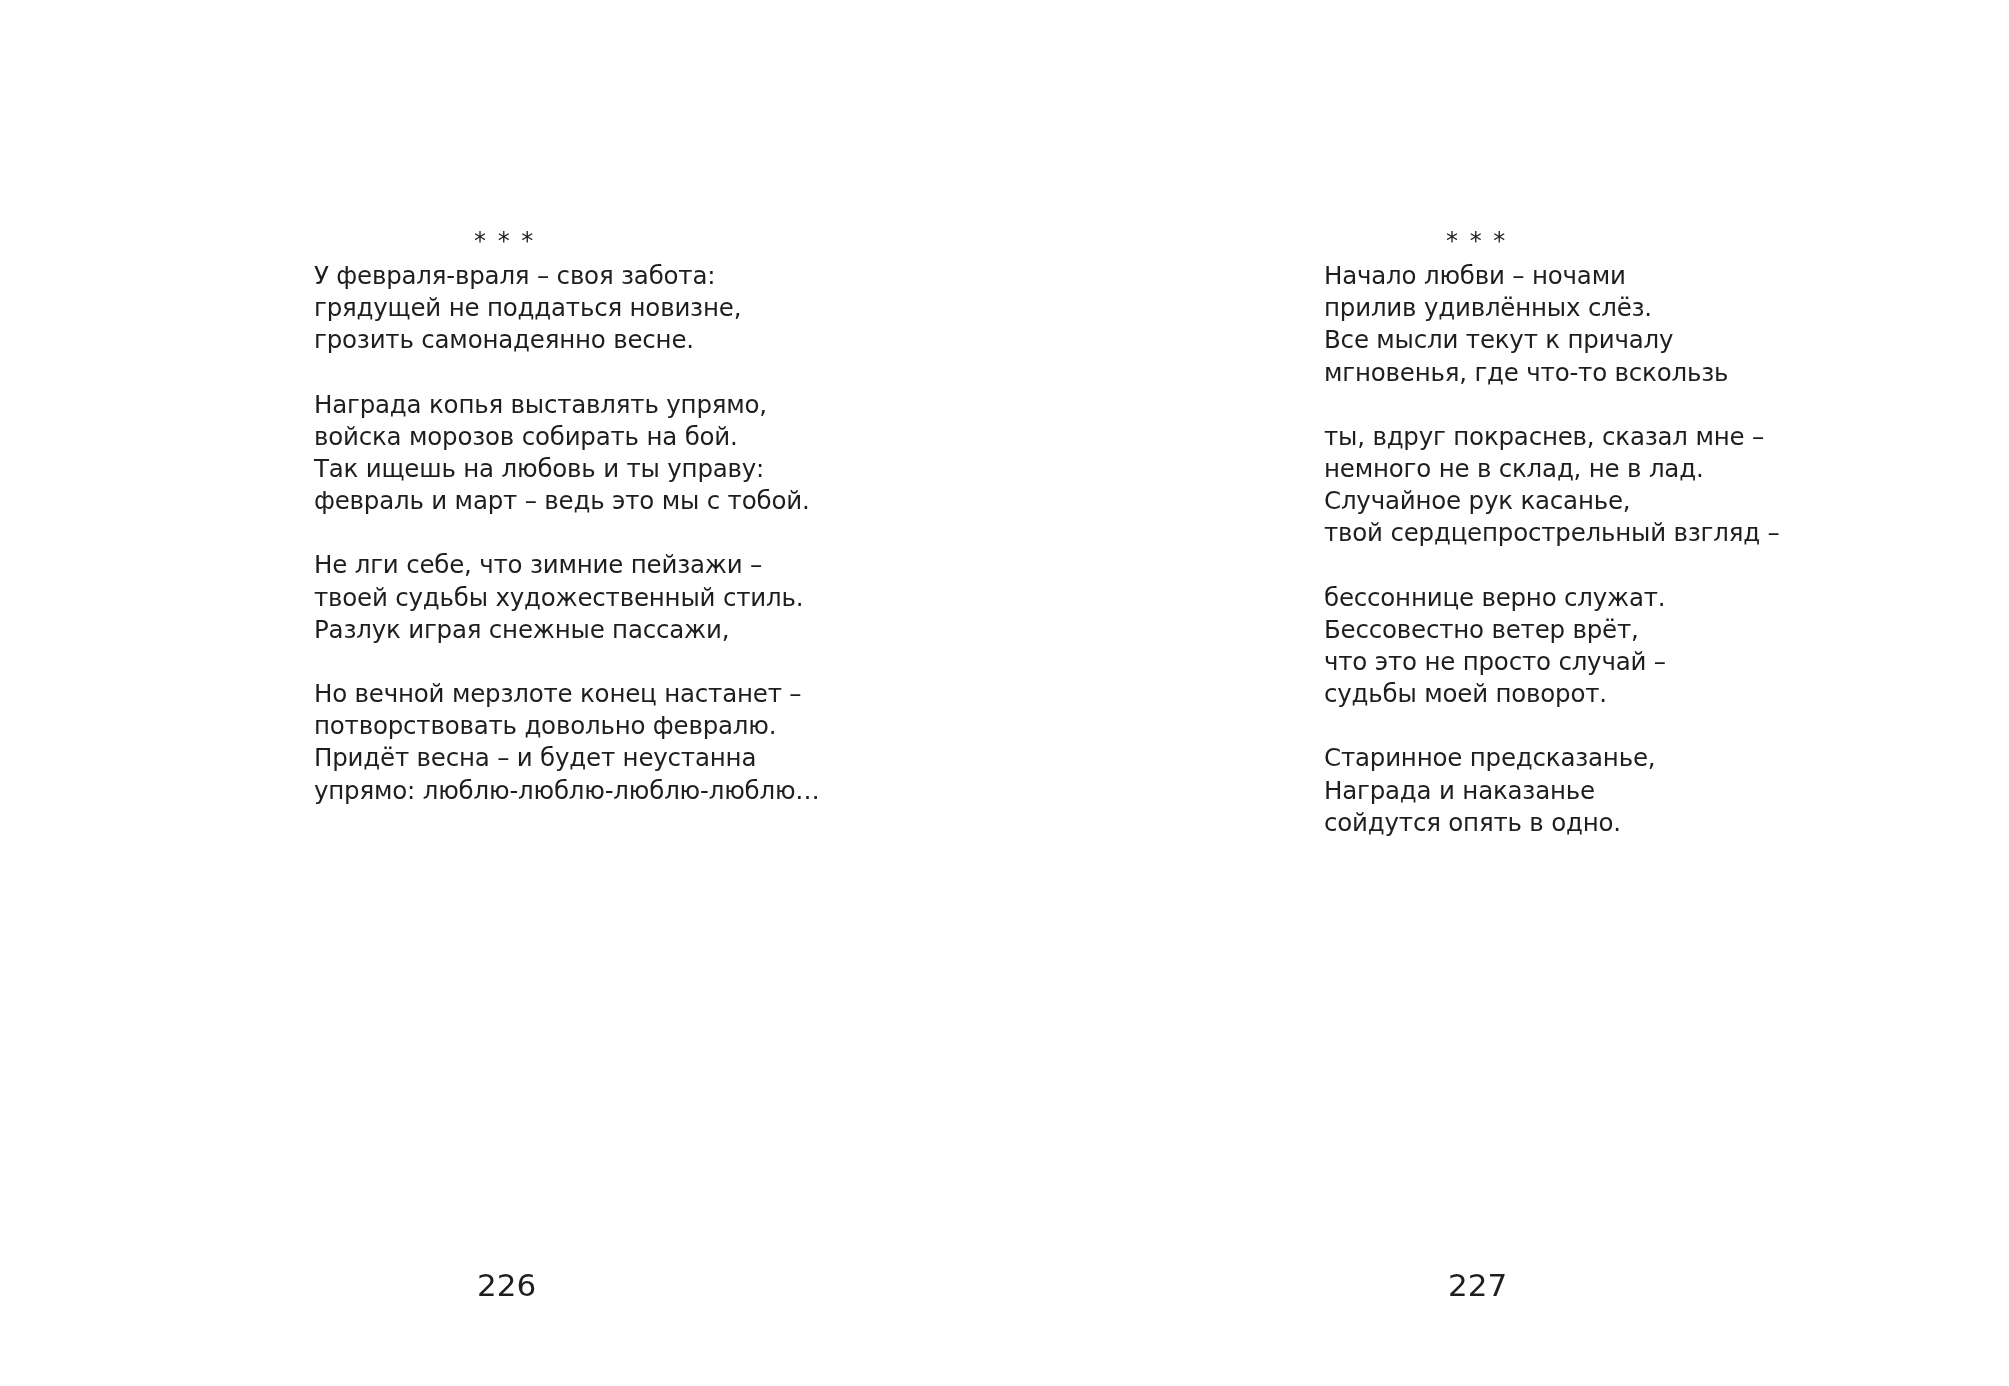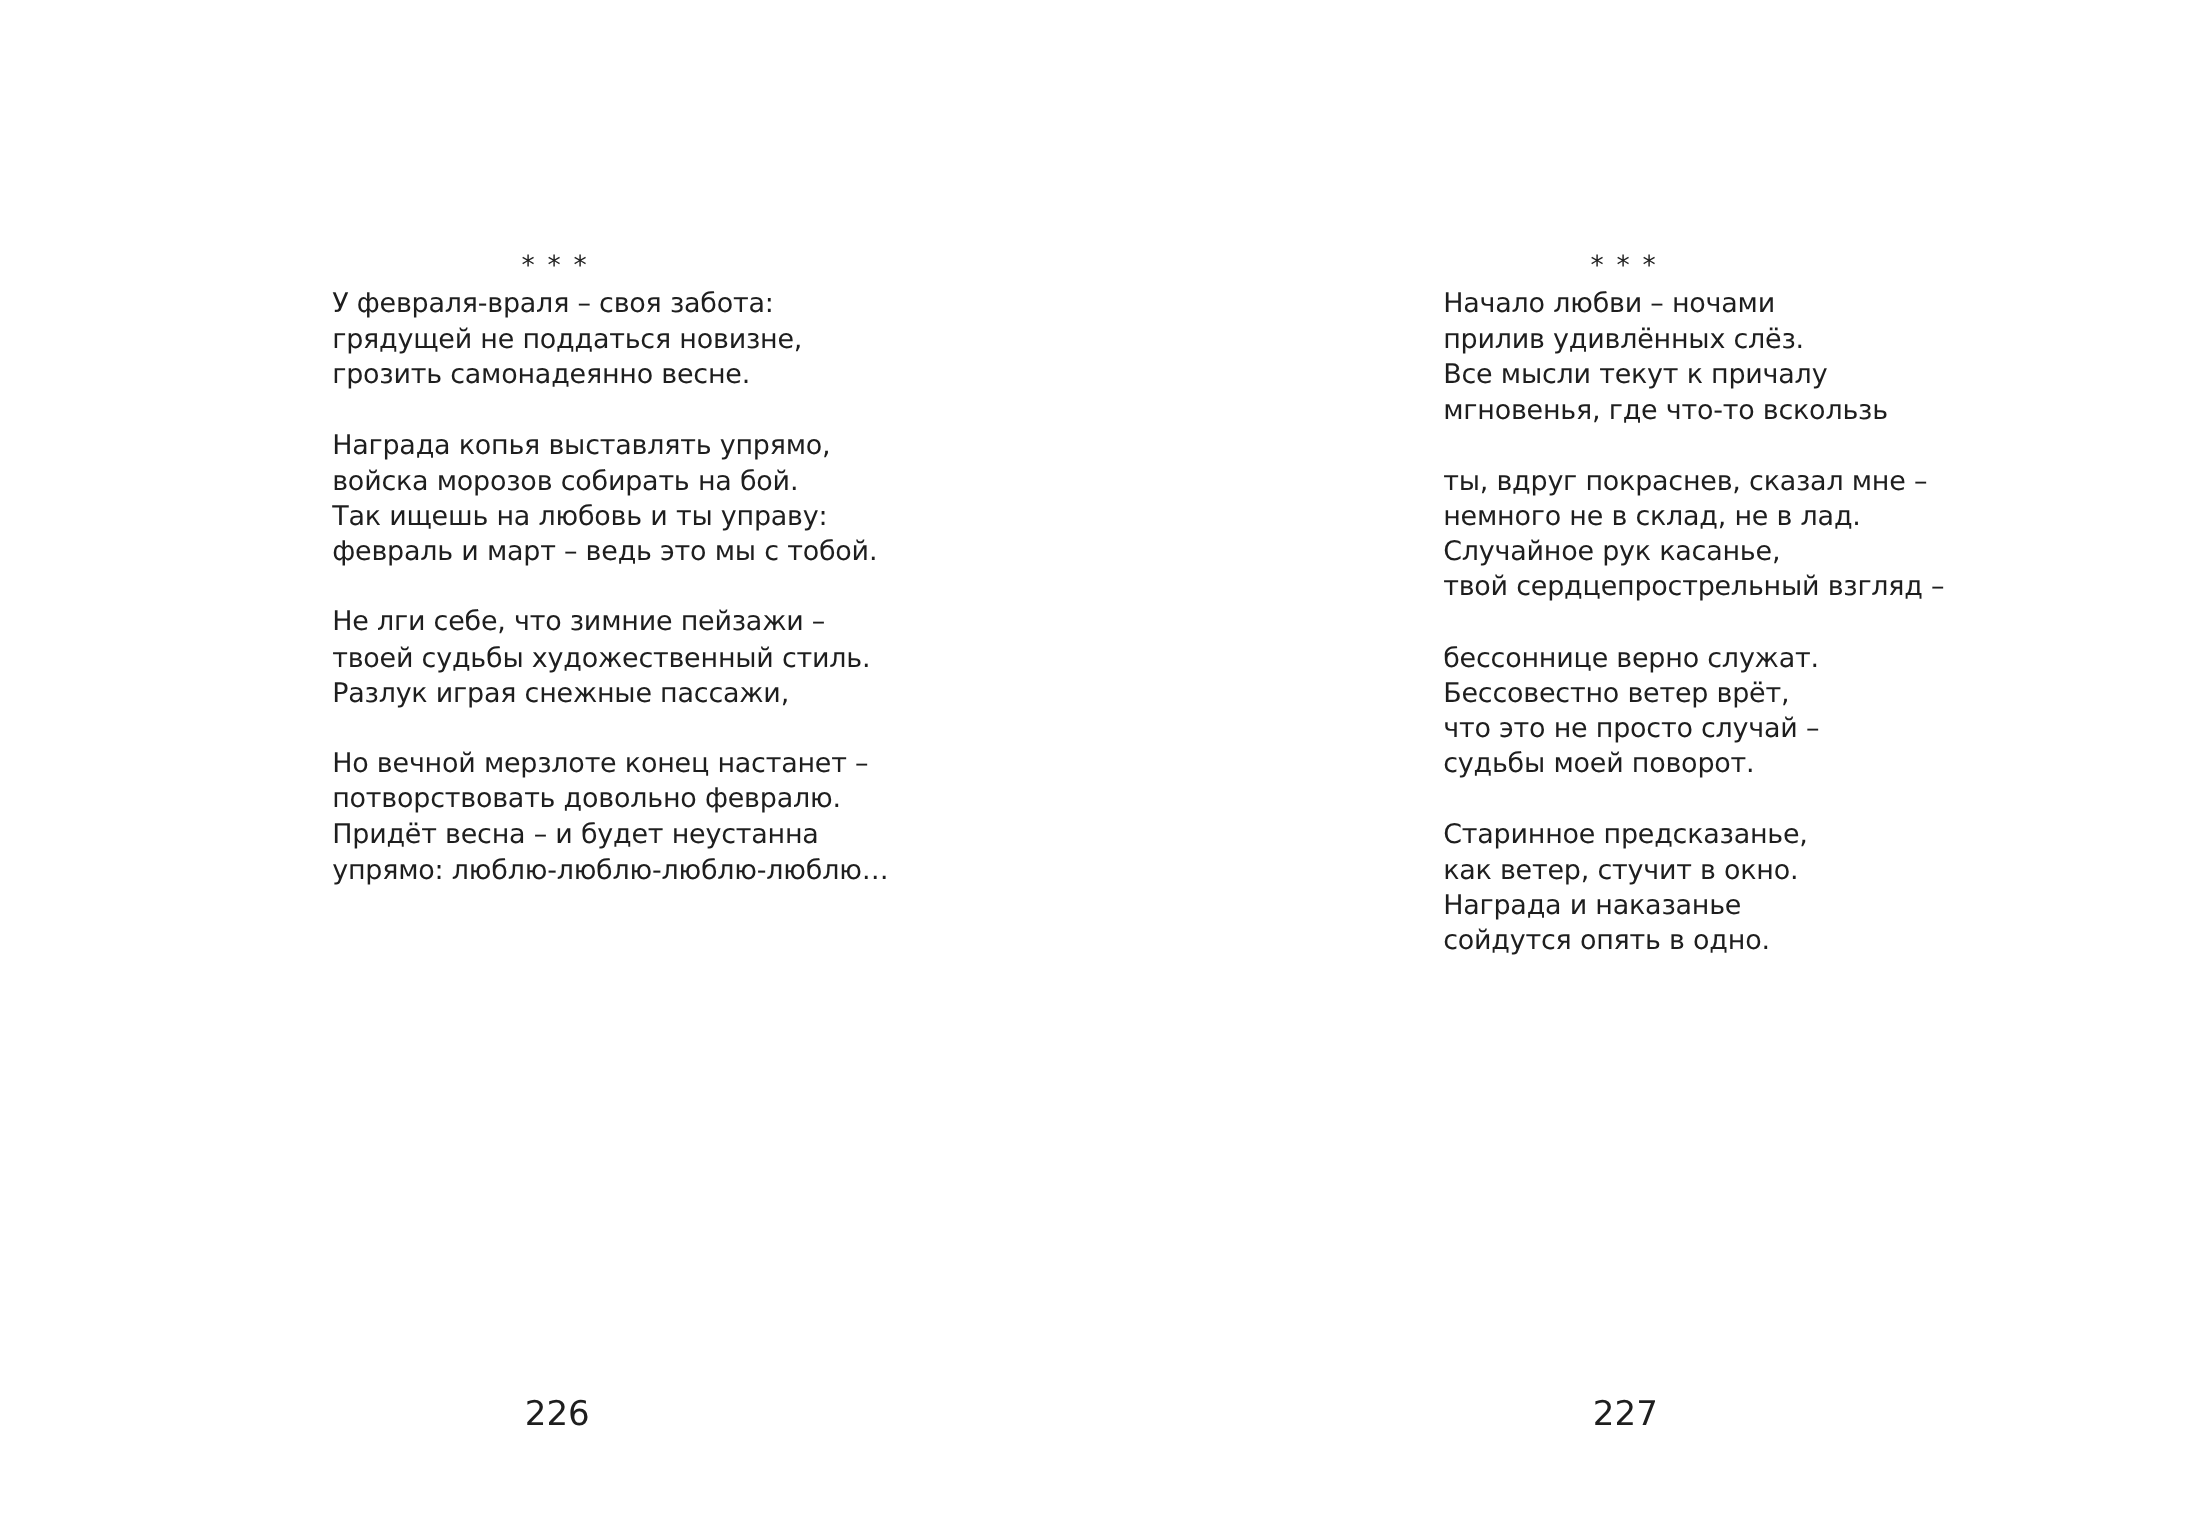--- a/index.html
+++ b/index.html
@@ -7,21 +7,21 @@
          font-family: "DejaVu Sans", "Liberation Sans", sans-serif; color: #1e1e1e; }
   .page { position: absolute; top: 0; height: 1386px; }
   .page-left { left: 0; width: 1004px; }
   .page-right { left: 1004px; width: 1005px; }
   .poem { position: absolute; top: 226px; }
   .page-left .poem { left: 298px; }
   .page-right .poem { left: 304px; }
   .stars { position: absolute; top: 0; font-size: 24px; line-height: 30px; letter-spacing: 2px; white-space: nowrap; }
   .page-left .stars { left: 176px; }
   .page-right .stars { left: 138px; }
-  .stanzas { position: absolute; top: 34px; left: 4px; }
+  .stanzas { position: absolute; top: 34px; left: 16px; }
   .stanza { margin: 0 0 32px 0; }
   .line { display: block; font-size: 24.5px; line-height: 32.2px; white-space: nowrap; letter-spacing: -0.2px; }
   .page-number { position: absolute; top: 1268px; font-size: 31px; line-height: 34px; text-align: right; }
   .page-left .page-number { left: 477px; }
   .page-right .page-number { left: 444px; }
 </style>
 </head>
 <body>
 
 <div class="page page-left">
@@ -72,20 +72,19 @@
         <span class="line">твой сердцепрострельный взгляд –</span>
       </div>
       <div class="stanza">
         <span class="line">бессоннице верно служат.</span>
         <span class="line">Бессовестно ветер врёт,</span>
         <span class="line">что это не просто случай –</span>
         <span class="line">судьбы моей поворот.</span>
       </div>
       <div class="stanza">
         <span class="line">Старинное предсказанье,</span>
-        <span class="line">как ветер, стучит в окно.</span>
         <span class="line">Награда и наказанье</span>
         <span class="line">сойдутся опять в одно.</span>
       </div>
     </div>
   </div>
   <div class="page-number">227</div>
 </div>
 
 </body></html>

